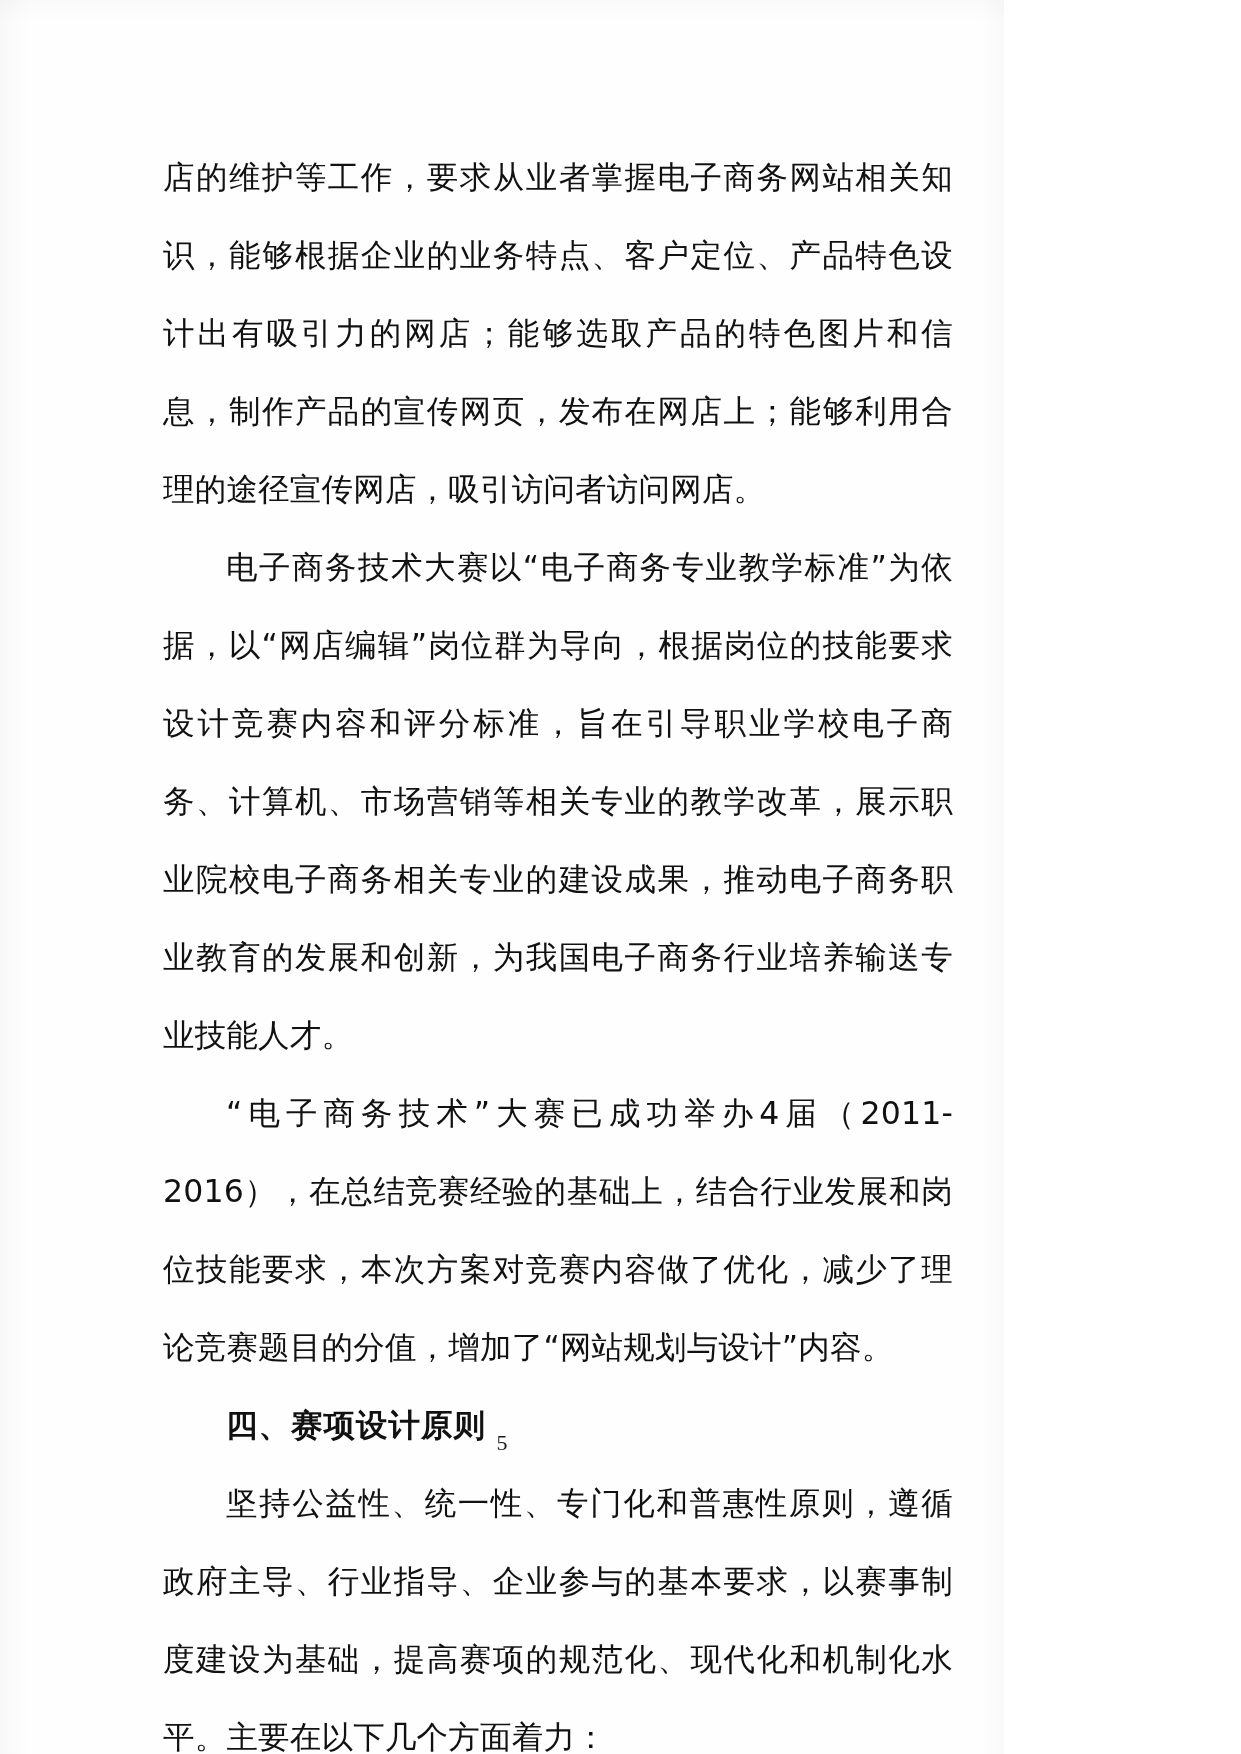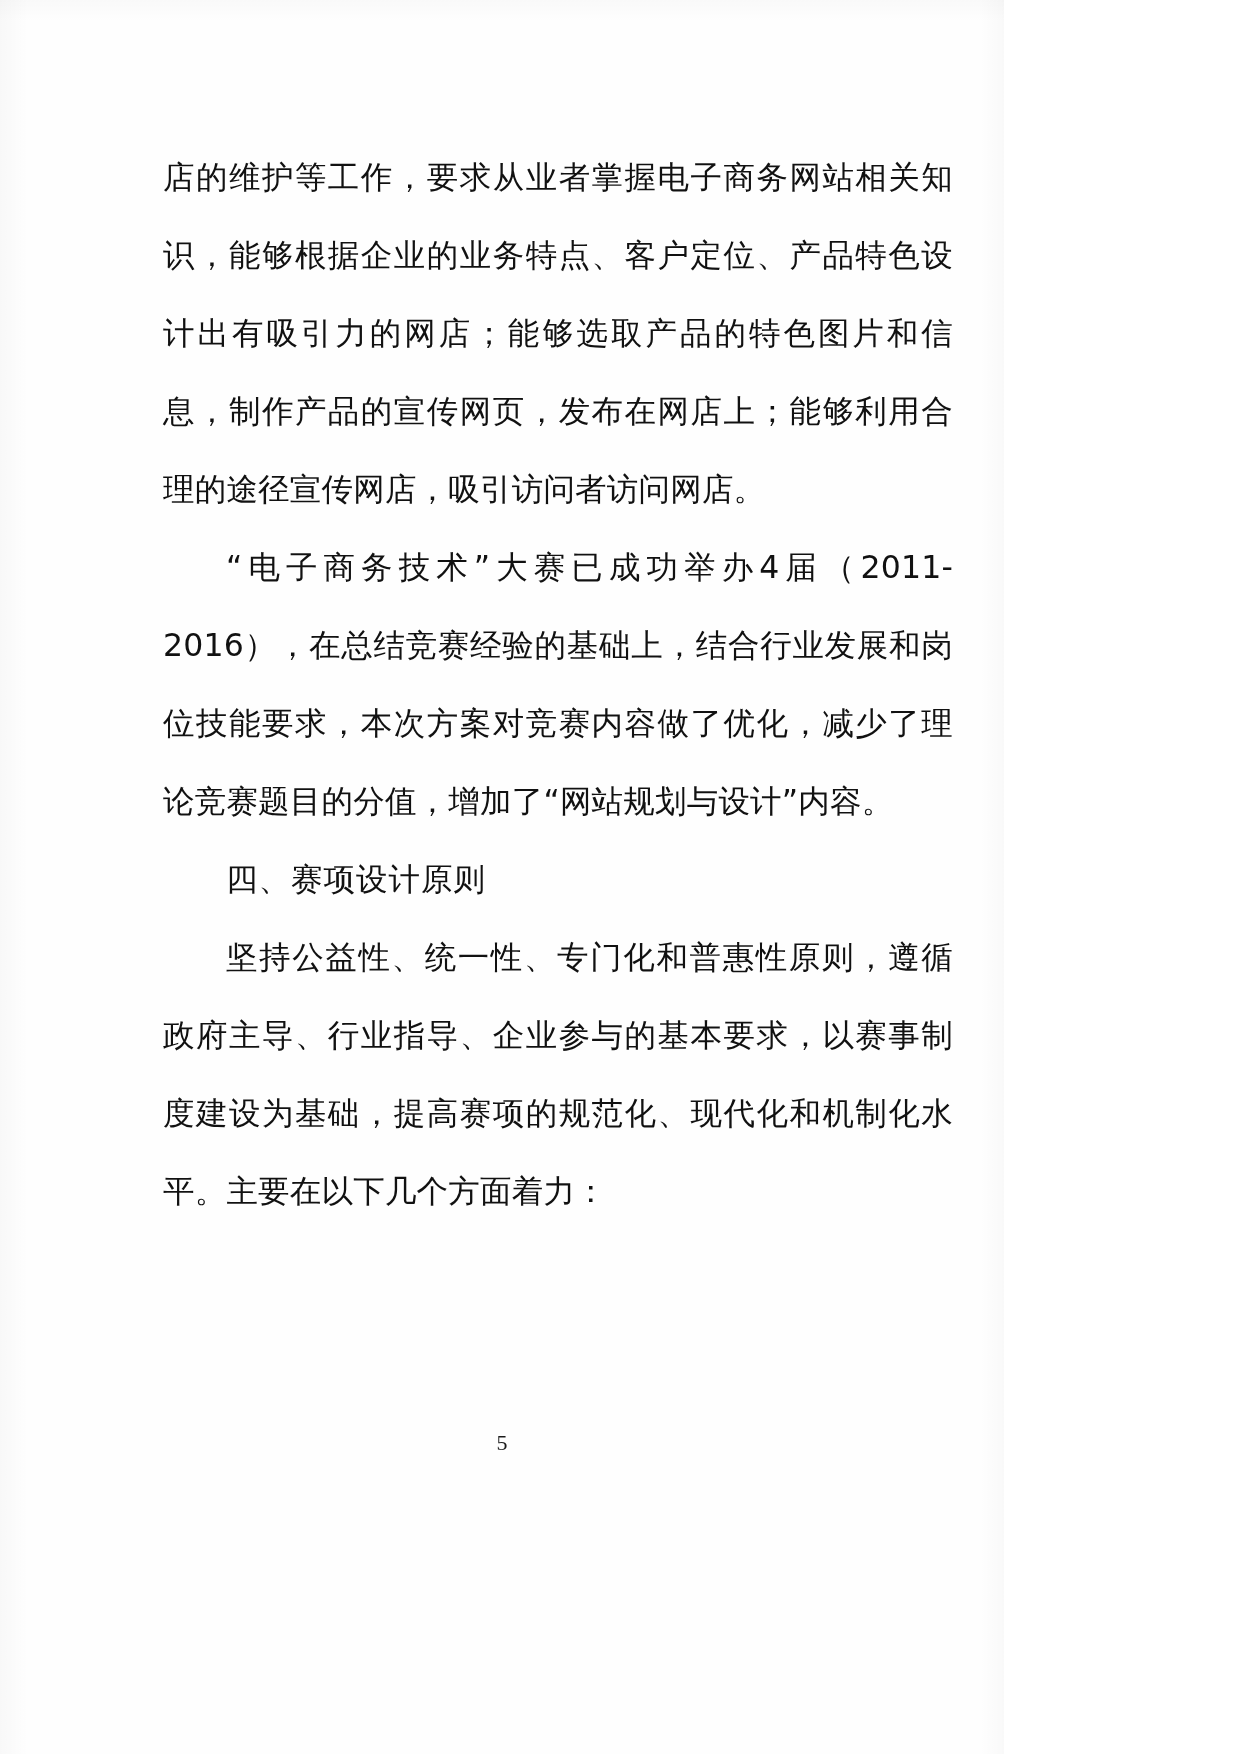--- a/index.html
+++ b/index.html
@@ -43,21 +43,21 @@
     color: #111111;
     text-align: justify;
     text-justify: inter-ideograph;
     letter-spacing: 0.2px;
     font-weight: 400;
   }
   p.indent {
     text-indent: 63px;
   }
   p.heading {
-    font-weight: normal;
+    font-weight: bold;
     text-indent: 63px;
     letter-spacing: 1px;
   }
   .page-number {
     position: absolute;
     left: 0;
     right: 0;
     top: 1430px;
     text-align: center;
     font-size: 22px;
@@ -66,20 +66,21 @@
   }
 </style>
 </head>
 <body>
 
 <div class="page">
   <div class="content">
 
     <p class="flow">店的维护等工作，要求从业者掌握电子商务网站相关知识，能够根据企业的业务特点、客户定位、产品特色设计出有吸引力的网店；能够选取产品的特色图片和信息，制作产品的宣传网页，发布在网店上；能够利用合理的途径宣传网店，吸引访问者访问网店。</p>
 
+    <p class="indent">电子商务技术大赛以“电子商务专业教学标准”为依据，以“网店编辑”岗位群为导向，根据岗位的技能要求设计竞赛内容和评分标准，旨在引导职业学校电子商务、计算机、市场营销等相关专业的教学改革，展示职业院校电子商务相关专业的建设成果，推动电子商务职业教育的发展和创新，为我国电子商务行业培养输送专业技能人才。</p>
 
     <p class="indent">“电子商务技术”大赛已成功举办4届（2011-2016），在总结竞赛经验的基础上，结合行业发展和岗位技能要求，本次方案对竞赛内容做了优化，减少了理论竞赛题目的分值，增加了“网站规划与设计”内容。</p>
 
     <p class="heading">四、赛项设计原则</p>
 
     <p class="indent">坚持公益性、统一性、专门化和普惠性原则，遵循政府主导、行业指导、企业参与的基本要求，以赛事制度建设为基础，提高赛项的规范化、现代化和机制化水平。主要在以下几个方面着力：</p>
 
   </div>
 
   <div class="page-number">5</div>

